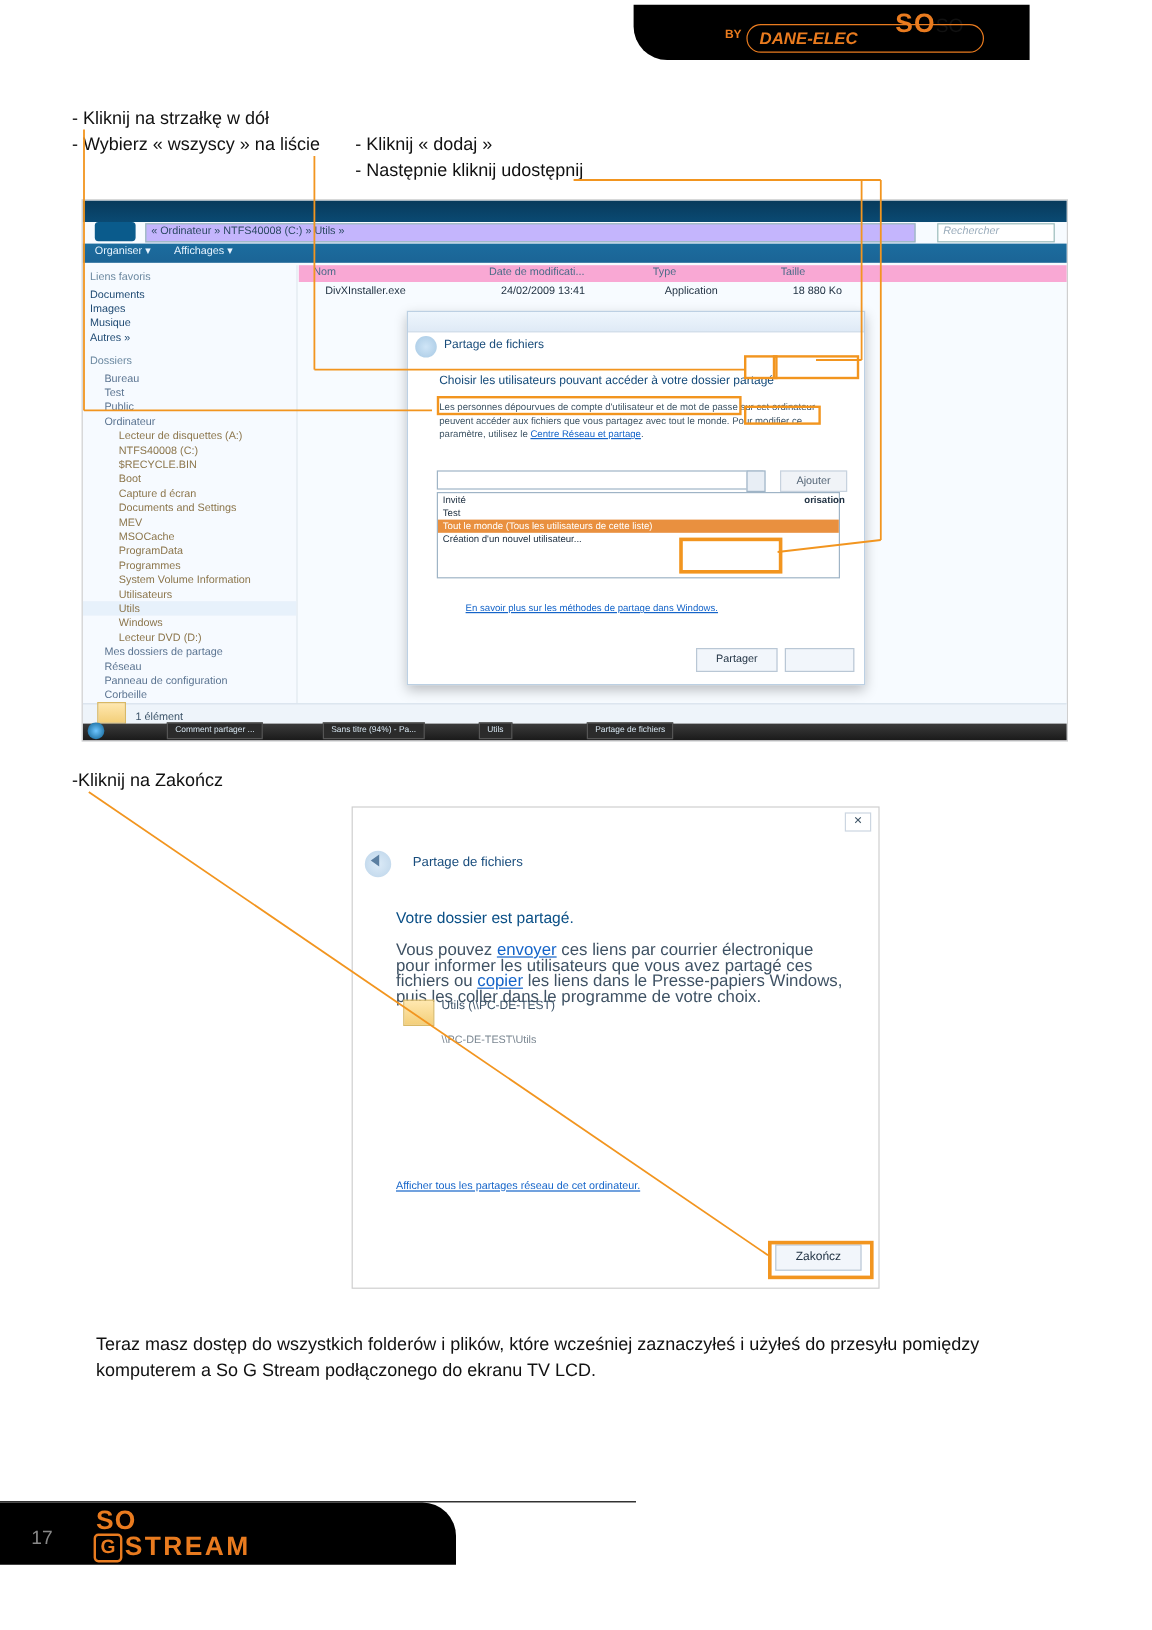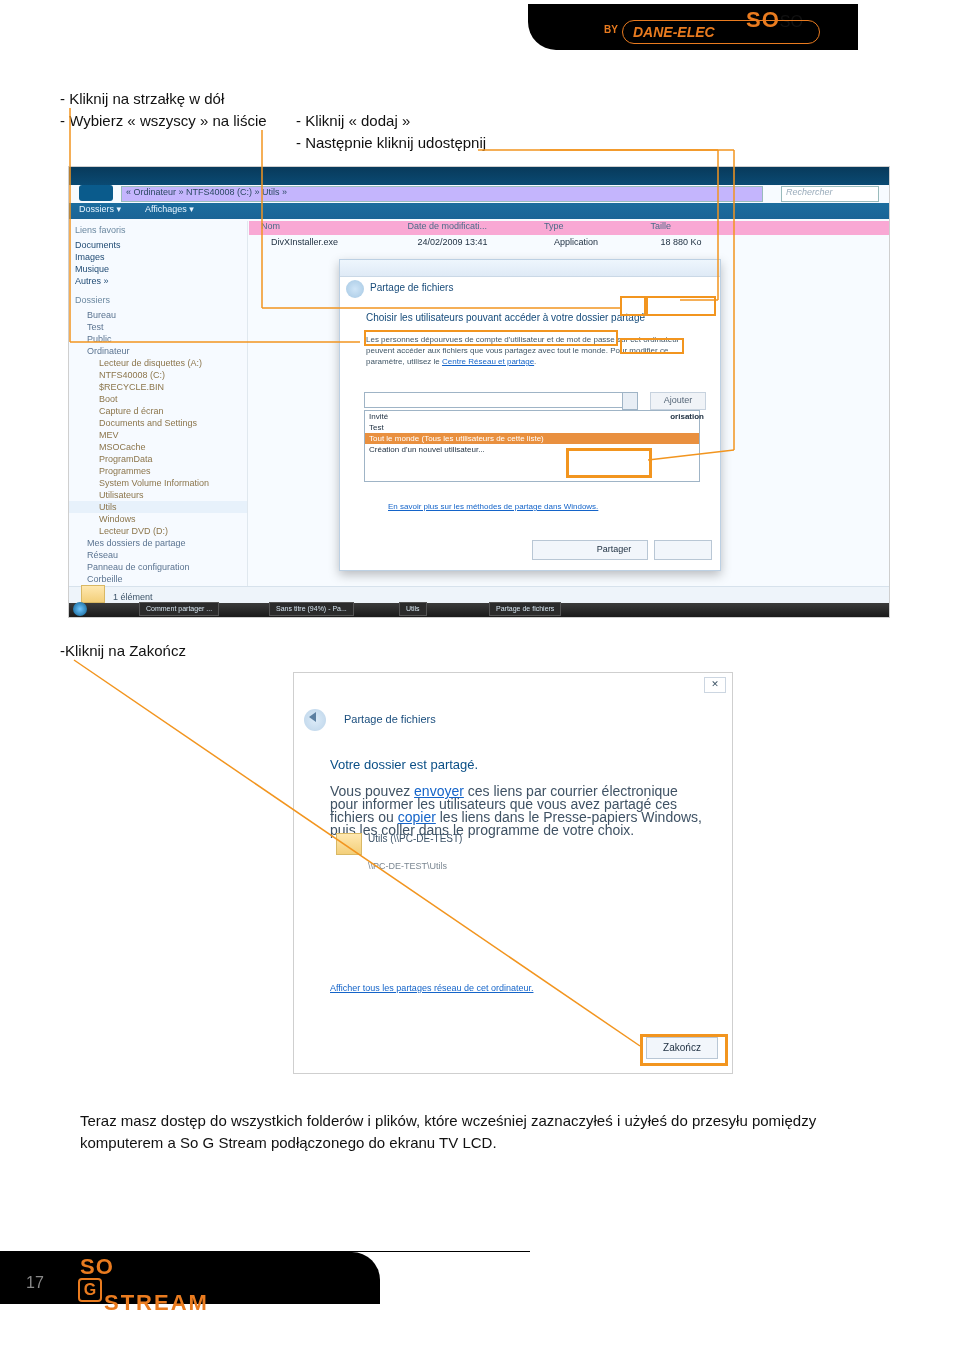--- a/index.html
+++ b/index.html
@@ -40,21 +40,21 @@
   .s1-dlg-p{position:absolute;top:74px;left:26px;right:20px;font-size:8px;color:#3f5565;line-height:11px;}
   .s1-link{color:#1464c9;text-decoration:underline;}
   .s1-combo{position:absolute;top:132px;left:24px;width:270px;height:14px;border:1px solid #9fb4c6;background:#fff;}
   .s1-combo-arrow{position:absolute;top:132px;left:282px;width:14px;height:16px;background:#e8eef5;border:1px solid #9fb4c6;}
   .s1-ajout{position:absolute;top:132px;right:14px;width:54px;height:16px;background:#f0f3f7;border:1px solid #c7d2de;text-align:center;line-height:15px;color:#567;}
   .s1-listbox{position:absolute;top:150px;left:24px;width:334px;height:70px;border:1px solid #9fb4c6;background:#fff;}
   .s1-li{padding:1px 4px;font-size:8px;color:#234;}
   .s1-li-hl{background:#e9903f;color:#fff;}
   .s1-autc{position:absolute;top:152px;right:16px;font-size:8px;color:#234;font-weight:bold;}
   .s1-learn{position:absolute;top:242px;left:24px;font-size:8px;padding-left:24px;}
-  .s1-part-btn{position:absolute;bottom:10px;right:72px;width:66px;height:18px;background:#f2f6fb;border:1px solid #b9c7d5;text-align:center;line-height:17px;color:#234;padding-left:48px;}
+  .s1-part-btn{position:absolute;bottom:10px;right:72px;width:66px;height:18px;background:#f2f6fb;border:1px solid #b9c7d5;text-align:center;line-height:17px;color:#234;}
   .s1-ann-btn{position:absolute;bottom:10px;right:8px;width:56px;height:18px;background:#f2f6fb;border:1px solid #b9c7d5;}
   .s1-status{position:absolute;left:0;right:0;bottom:14px;height:16px;background:#eef4fa;border-top:1px solid #d7e2ec;}
   .s1-folder{position:absolute;left:12px;bottom:14px;width:22px;height:16px;background:linear-gradient(#ffe8b0,#f3cf7a);border:1px solid #d9b864;}
   .s1-stat-txt{position:absolute;left:44px;bottom:15px;font-size:9px;color:#3c5368;}
   .s1-taskbar{position:absolute;left:0;right:0;bottom:0;height:14px;background:linear-gradient(#3b3b3b,#1a1a1a);}
   .s1-orb{position:absolute;left:4px;bottom:1px;width:14px;height:14px;border-radius:50%;background:radial-gradient(#6ec6ff,#0a5b8c);}
   .s1-tb-it{position:absolute;bottom:1px;height:12px;background:#2b2b2b;border:1px solid #555;color:#d6e5f0;font-size:7px;line-height:11px;padding:0 6px;}
   .hl-orange{position:absolute;border:2px solid #f2951f;pointer-events:none;}
   .txt5{position:absolute;top:640px;left:60px;}
   .shot2{position:absolute;top:672px;left:293px;width:438px;height:400px;border:1px solid #cfcfcf;background:#fff;font-size:10px;color:#234;}
@@ -67,21 +67,21 @@
   .s2-fold{position:absolute;top:160px;left:42px;width:24px;height:20px;background:linear-gradient(#ffe8b0,#f3cf7a);border:1px solid #d9b864;}
   .s2-share1{position:absolute;top:160px;left:74px;font-size:10px;color:#3c5368;}
   .s2-share2{position:absolute;top:174px;left:74px;font-size:9px;color:#7b8792;margin-top:14px;}
   .s2-link2{position:absolute;top:310px;left:36px;font-size:9px;}
   .s2-term{position:absolute;bottom:14px;right:14px;width:70px;height:20px;background:#f2f6fb;border:1px solid #b9c7d5;text-align:center;line-height:19px;font-size:10px;color:#234;}
   .para{position:absolute;top:1110px;left:80px;width:780px;font-size:15px;line-height:22px;color:#111;}
   .ftr-line{position:absolute;bottom:106px;left:0;width:530px;height:0;border-top:1px solid #000;}
   .ftr-band{position:absolute;bottom:54px;left:0;width:380px;height:52px;background:#000;border-top-right-radius:28px;}
   .ftr-so{position:absolute;bottom:78px;left:80px;color:#e97b1f;font-weight:700;font-size:22px;letter-spacing:1px;}
   .ftr-g{position:absolute;bottom:56px;left:78px;width:20px;height:20px;border:2px solid #e97b1f;border-radius:4px;color:#e97b1f;font-weight:700;font-size:16px;text-align:center;line-height:19px;}
-  .ftr-stream{position:absolute;bottom:42px;left:104px;color:#e97b1f;font-weight:700;font-size:22px;letter-spacing:2px;text-align:center;}
+  .ftr-stream{position:absolute;bottom:56px;left:104px;color:#e97b1f;font-weight:700;font-size:22px;letter-spacing:2px;text-align:center;}
   .pgnum{position:absolute;bottom:66px;left:26px;color:#888;font-size:16px;}
   svg.anno{position:absolute;pointer-events:none;}
 </style>
 </head>
 <body>
 
 <div class="page">
 
   <div class="hdr-band">
     <span class="hdr-so">SO</span>
@@ -93,21 +93,21 @@
   <div class="body-text txt2">-  Wybierz « wszyscy » na liście</div>
   <div class="body-text txt3">-  Kliknij « dodaj »</div>
   <div class="body-text txt4">-  Następnie kliknij udostępnij</div>
 
   <div class="shot1">
     <div class="s1-top1"></div>
     <div class="s1-nav-back"></div>
     <div class="s1-path" title="« Ordinateur » NTFS40008 (C:) » Utils »"><span style="padding-left:4px;color:#2b4962;">« Ordinateur » NTFS40008 (C:) » Utils »</span></div>
     <div class="s1-search"><span style="padding-left:4px;color:#9aacbb;font-style:italic;">Rechercher</span></div>
     <div class="s1-toolbar"></div>
-    <span class="s1-tb1">Dossiers ▾</span>
+    <span class="s1-tb1">Organiser ▾</span>
     <span class="s1-tb2">Affichages ▾</span>
 
     <div class="s1-left">
       <div class="s1-fav">Liens favoris</div>
       <div class="s1-item">Documents</div>
       <div class="s1-item">Images</div>
       <div class="s1-item">Musique</div>
       <div class="s1-item">Autres »</div>
       <div class="s1-fav" style="margin-top:4px;">Dossiers</div>
       <div class="s1-sub">Bureau</div>

